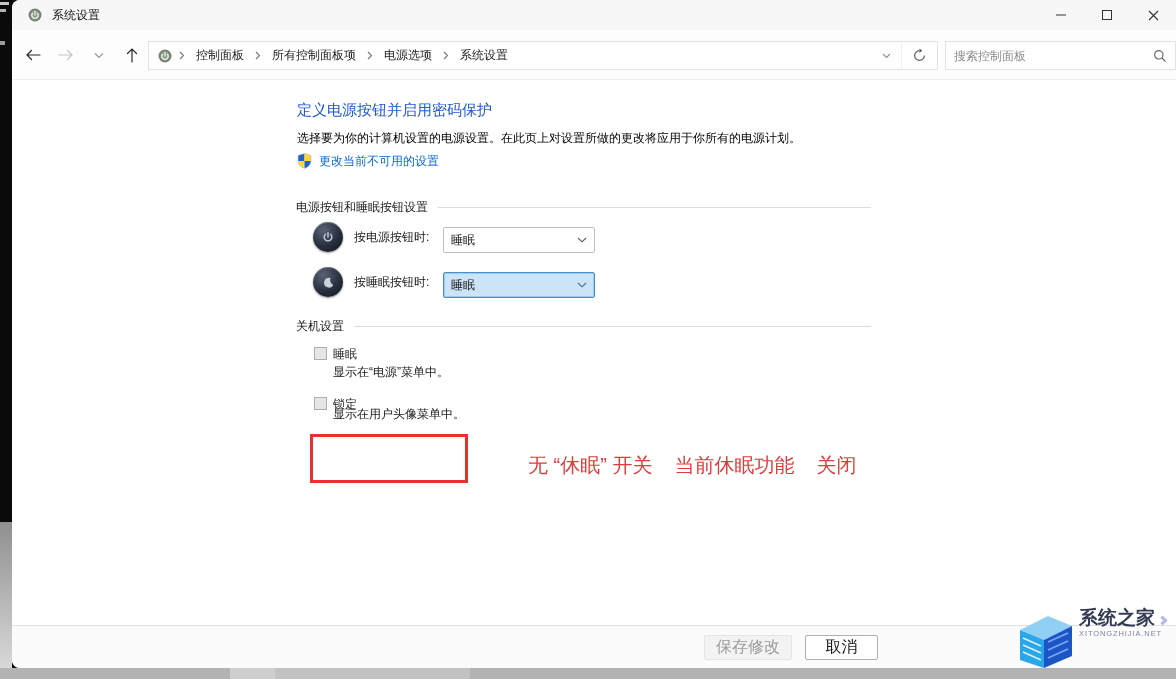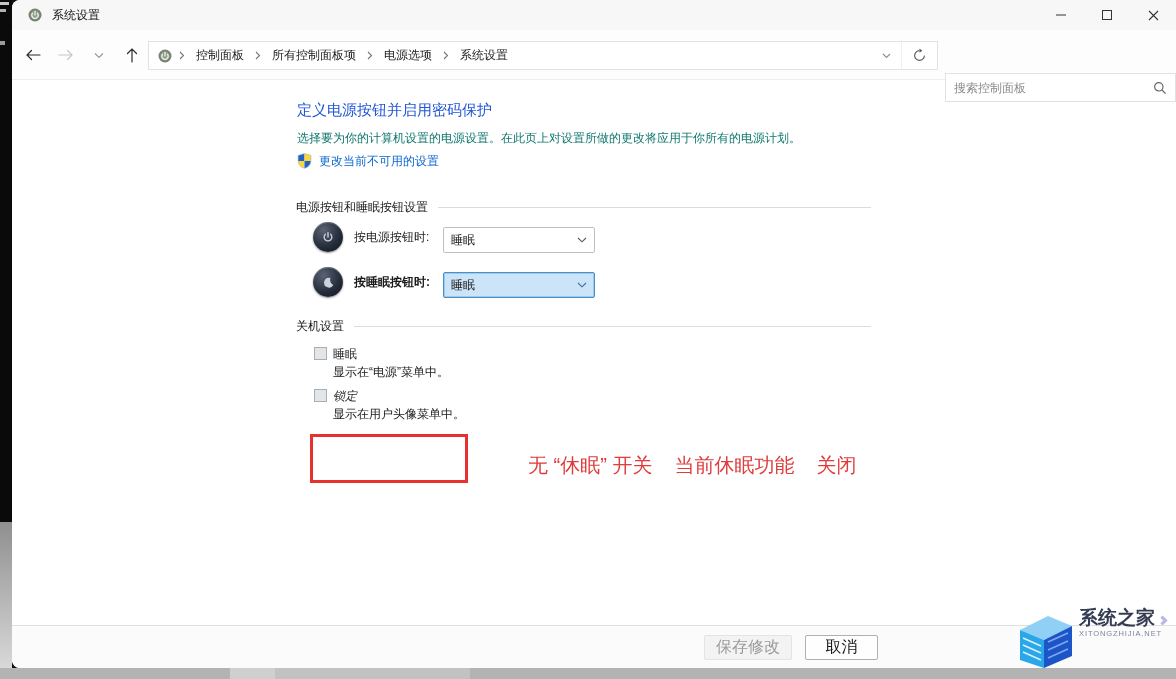--- a/index.html
+++ b/index.html
@@ -45,60 +45,60 @@
                 border:1px solid #e2e2e2; background:#fff; display:flex; align-items:center; }
   .bc-left { flex:1; display:flex; align-items:center; padding-left:8px; gap:2px; }
   .bc-icon { width:16px; height:16px; margin-right:4px; }
   .bc-seg { padding:0 9px; color:#1a1a1a; cursor:default; white-space:nowrap; }
   .bc-sep { color:#777; display:flex; align-items:center; }
   .bc-dd-btn { width:30px; height:27px; display:flex; align-items:center; justify-content:center; }
   .bc-refresh { width:36px; height:27px; display:flex; align-items:center; justify-content:center;
                 border-left:1px solid #efefef; }
 
   .searchbox { position:absolute; left:933px; top:11px; width:231px; height:29px;
-               border:1px solid #e2e2e2; background:#fff; display:flex; align-items:center;margin-top:32px; }
+               border:1px solid #e2e2e2; background:#fff; display:flex; align-items:center; }
   .searchbox input { flex:1; border:none; outline:none; padding:0 8px; font-size:12px;
                      font-family:inherit; color:#333; background:transparent; }
   .searchbox input::placeholder { color:#8c8c8c; }
   .search-icon { width:30px; display:flex; align-items:center; justify-content:center; }
 
   
   .heading { position:absolute; left:285px; top:101px; font-size:15px; color:#2156d6; }
-  .descr   { position:absolute; left:285px; top:130px; font-size:12px; color:#0f766e; }
+  .descr   { position:absolute; left:285px; top:130px; font-size:12px; color:#000000; }
   .uac-row { position:absolute; left:285px; top:153px; display:flex; align-items:flex-start; gap:7px; }
   .uac-link { color:#0a66cc; font-size:12px; cursor:pointer; }
 
   .section-hdr { position:absolute; display:flex; align-items:center; gap:10px; width:575px; }
   .section-hdr .txt { white-space:nowrap; color:#1a1a1a; }
   .section-hdr .rule { flex:1; height:1px; background:#dcdcdc; }
   .sec1 { left:284px; top:199px; }
   .sec2 { left:284px; top:318px; }
 
   .pwr-row { position:absolute; display:flex; align-items:center; }
   .row1 { left:301px; top:222px; }
-  .row2 { left:301px; top:267px;font-weight:bold; }
+  .row2 { left:301px; top:267px; }
   .pwr-icon { width:30px; height:30px; border-radius:50%;
               background:radial-gradient(circle at 35% 28%, #5a6375, #272e3c 55%, #141923 90%);
               box-shadow:0 1px 2px rgba(0,0,0,.45), inset 0 1px 1px rgba(255,255,255,.25);
               display:flex; align-items:center; justify-content:center; }
   .pwr-label { margin-left:11px; width:88px; font-size:12px; }
 
   .combo { position:absolute; width:152px; height:26px; border:1px solid #bfbfbf; border-radius:2px;
            background:#fff; display:flex; align-items:center; justify-content:space-between;
            padding:0 7px; font-size:12px; cursor:default; }
   .combo.focused { background:#cce4f7; border-color:#4a90c8; box-shadow:inset 0 0 0 1px #9cc9ec; }
   .combo1 { left:431px; top:227px; }
   .combo2 { left:431px; top:272px; }
 
   .cb-row { position:absolute; display:flex; align-items:flex-start; }
   .checkbox { width:13px; height:13px; border:1px solid #a9aeb3; background:#e3e6e9; margin-top:1px; }
   .cb-label { margin-left:6px; font-size:12px; color:#2a2a2a; }
   .cb-desc { position:absolute; font-size:12px; color:#1a1a1a; }
   .cb1 { left:302px; top:346px; } .desc1 { left:321px; top:364px; }
-  .cb2 { left:302px; top:388px;font-style:italic; } .desc2 { left:321px; top:406px; }
+  .cb2 { left:302px; top:396px; } .desc2 { left:321px; top:406px; }
 
   .red-box { position:absolute; left:298px; top:434px; width:158px; height:49px;
              border:3px solid #e8302e; }
   .red-note { position:absolute; left:516px; top:452px; display:flex; gap:22px;
               font-size:20px; color:#e03c3c; white-space:nowrap; }
 
   
   .footer { position:absolute; left:0; bottom:0; width:100%; height:43px; background:#fbfbfb;
             border-top:1px solid #e0e0e0; border-radius:0 0 0 8px; }
   .btn { position:absolute; top:9px; height:25px; font-size:16px; font-family:inherit;

